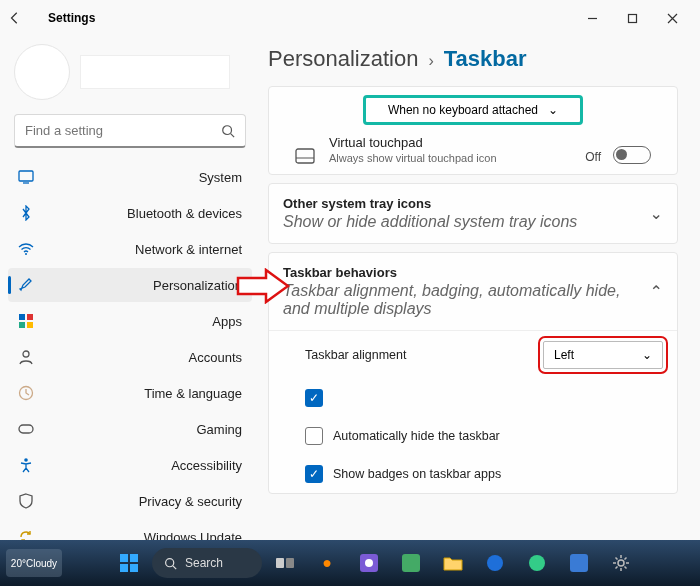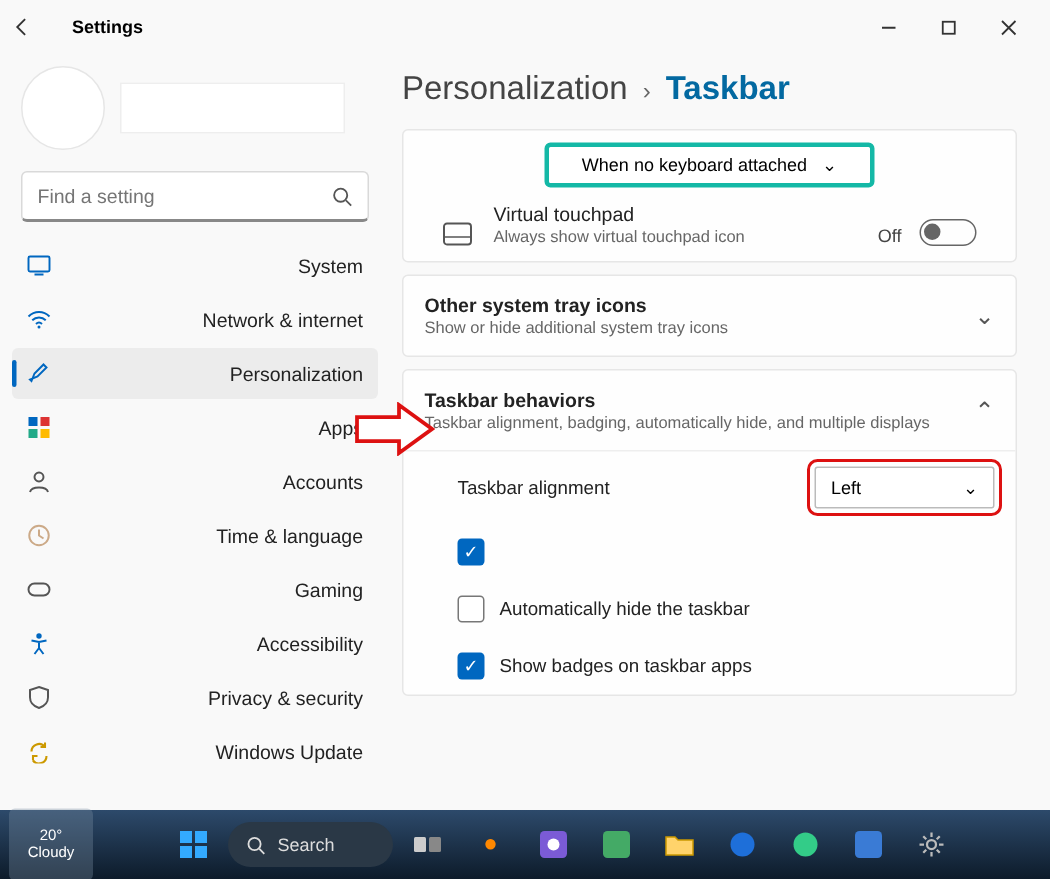--- a/index.html
+++ b/index.html
@@ -42,39 +42,39 @@
 .row .row-text { flex: 1; }
 .row .row-title { font-size: 13px; color: #222; }
 .row .row-sub { font-size: 11px; color: #666; margin-top: 2px; }
 
 .toggle-off { width: 38px; height: 18px; border: 1.4px solid #666; border-radius: 10px; position: relative; }
 .toggle-off::after { content: ""; position: absolute; left: 2px; top: 2px; width: 11px; height: 11px; border-radius: 50%; background: #666; }
 
 .expander { display: flex; align-items: flex-start; padding: 12px 14px; gap: 10px; }
 .expander .exp-text { flex: 1; }
 .expander .exp-title { font-size: 13px; font-weight: 600; color: #222; }
-.expander .exp-sub { font-size: 11px; color: #666; margin-top: 2px; }
+.expander .exp-sub { font-size: 16px; color: #666; margin-top: 2px; font-style: italic; }
 
 .behav-body { border-top: 1px solid #eee; }
 .inner-row { display: flex; align-items: center; padding: 10px 14px 10px 36px; gap: 10px; }
 .inner-row .lbl { flex: 1; font-size: 12.5px; color: #222; }
 .inner-row .sublbl { font-size: 10.5px; color: #666; margin-top: 3px; }
 
 .combo { width: 120px; height: 28px; border: 1px solid #bbb; border-radius: 3px; display: flex; align-items: center; justify-content: space-between; padding: 0 10px; font-size: 12px; background: #fff; }
 .hl-red { outline: 2.5px solid #d11; outline-offset: 3px; border-radius: 2px; }
 .chk { width: 18px; height: 18px; border-radius: 3px; display: flex; align-items: center; justify-content: center; font-size: 12px; flex-shrink: 0; }
 .chk.on { background: #0067c0; color: #fff; }
 .chk.off { border: 1.5px solid #777; background: #fff; }
 
 .arrow-callout { position: absolute; left: 236px; top: 268px; pointer-events: none; }
 
 .taskbar { position: absolute; left: 0; right: 0; bottom: 0; height: 46px; background: linear-gradient(#2d4a6b,#0d1b2a); display: flex; align-items: center; padding: 0 6px; gap: 4px; }
 .tb-item { width: 38px; height: 38px; display: flex; align-items: center; justify-content: center; border-radius: 4px; color: #eee; font-size: 16px; }
 .tb-search { width: 110px; height: 30px; background: #2a3846; border-radius: 16px; display: flex; align-items: center; gap: 8px; padding: 0 12px; color: #ddd; font-size: 12px; }
-.tb-weather { width: 56px; height: 48px; background: rgba(120,140,160,.35); border-radius: 4px; display: flex; flex-direction: column; align-items: center; justify-content: center; color: #fff; font-size: 10px; line-height: 11px; }
+.tb-weather { width: 56px; height: 28px; background: rgba(120,140,160,.35); border-radius: 4px; display: flex; flex-direction: row; align-items: center; justify-content: center; color: #fff; font-size: 10px; line-height: 11px; }
 
 svg { display: block; }
 </style>
 </head>
 <body>
 
 <div class="titlebar">
   <div class="back">
     <svg width="14" height="14" viewBox="0 0 16 16">
         <path d="M10 2 4 8l6 6" fill="none" stroke="#333" stroke-width="1.4"></path>
@@ -119,20 +119,28 @@
         <span class="nav-icon">
             <svg width="16" height="16">
               <rect x="1" y="2" width="14" height="10" rx="1" fill="none" stroke="#0067c0" stroke-width="1.3"></rect>
               <line x1="5" y1="14" x2="11" y2="14" stroke="#0067c0" stroke-width="1.3"></line>
             </svg>
           </span>
         <span>System</span>
       </div>
       <div class="nav-item">
         <span class="nav-icon">
+            <svg width="14" height="16" viewBox="0 0 12 16">
+              <path d="M3 4l6 8-3 3V1l3 3-6 8" fill="none" stroke="#0067c0" stroke-width="1.3"></path>
+            </svg>
+          </span>
+        <span>Bluetooth &amp; devices</span>
+      </div>
+      <div class="nav-item">
+        <span class="nav-icon">
             <svg width="16" height="14" viewBox="0 0 16 14">
               <path d="M1 5c4-4 10-4 14 0M3.5 7.5c2.5-2.5 6.5-2.5 9 0M6 10c1.2-1.2 2.8-1.2 4 0" fill="none" stroke="#0067c0" stroke-width="1.3"></path>
               <circle cx="8" cy="12" r="1" fill="#0067c0"></circle>
             </svg>
           </span>
         <span>Network &amp; internet</span>
       </div>
       <div class="nav-item selected">
         <span class="nav-icon">
             <svg width="16" height="16" viewBox="0 0 16 16">

